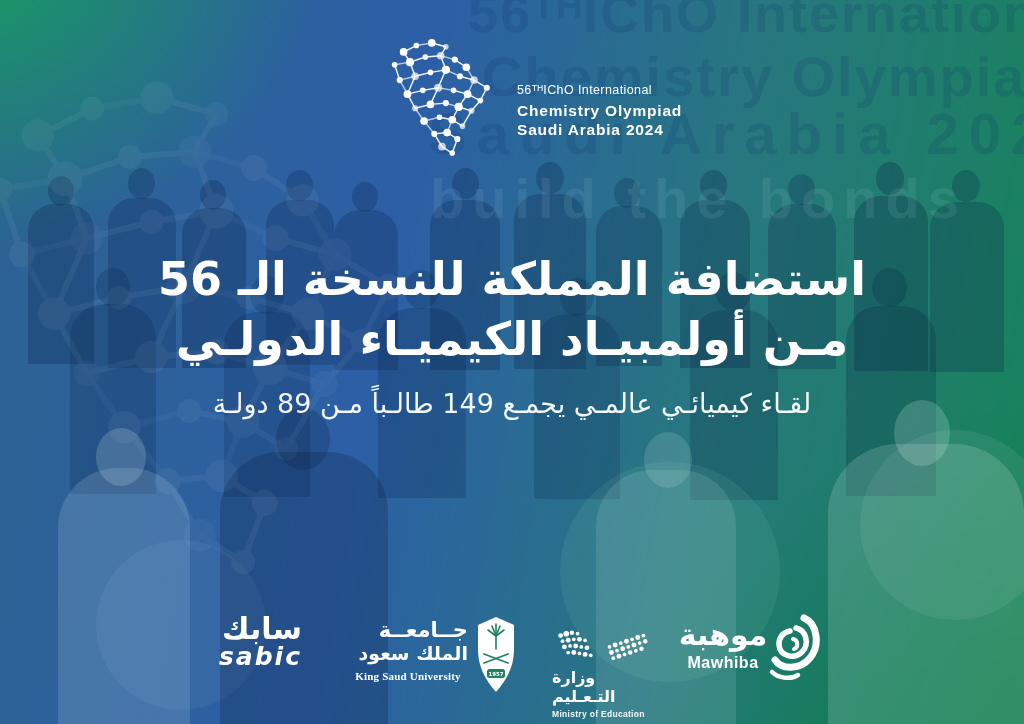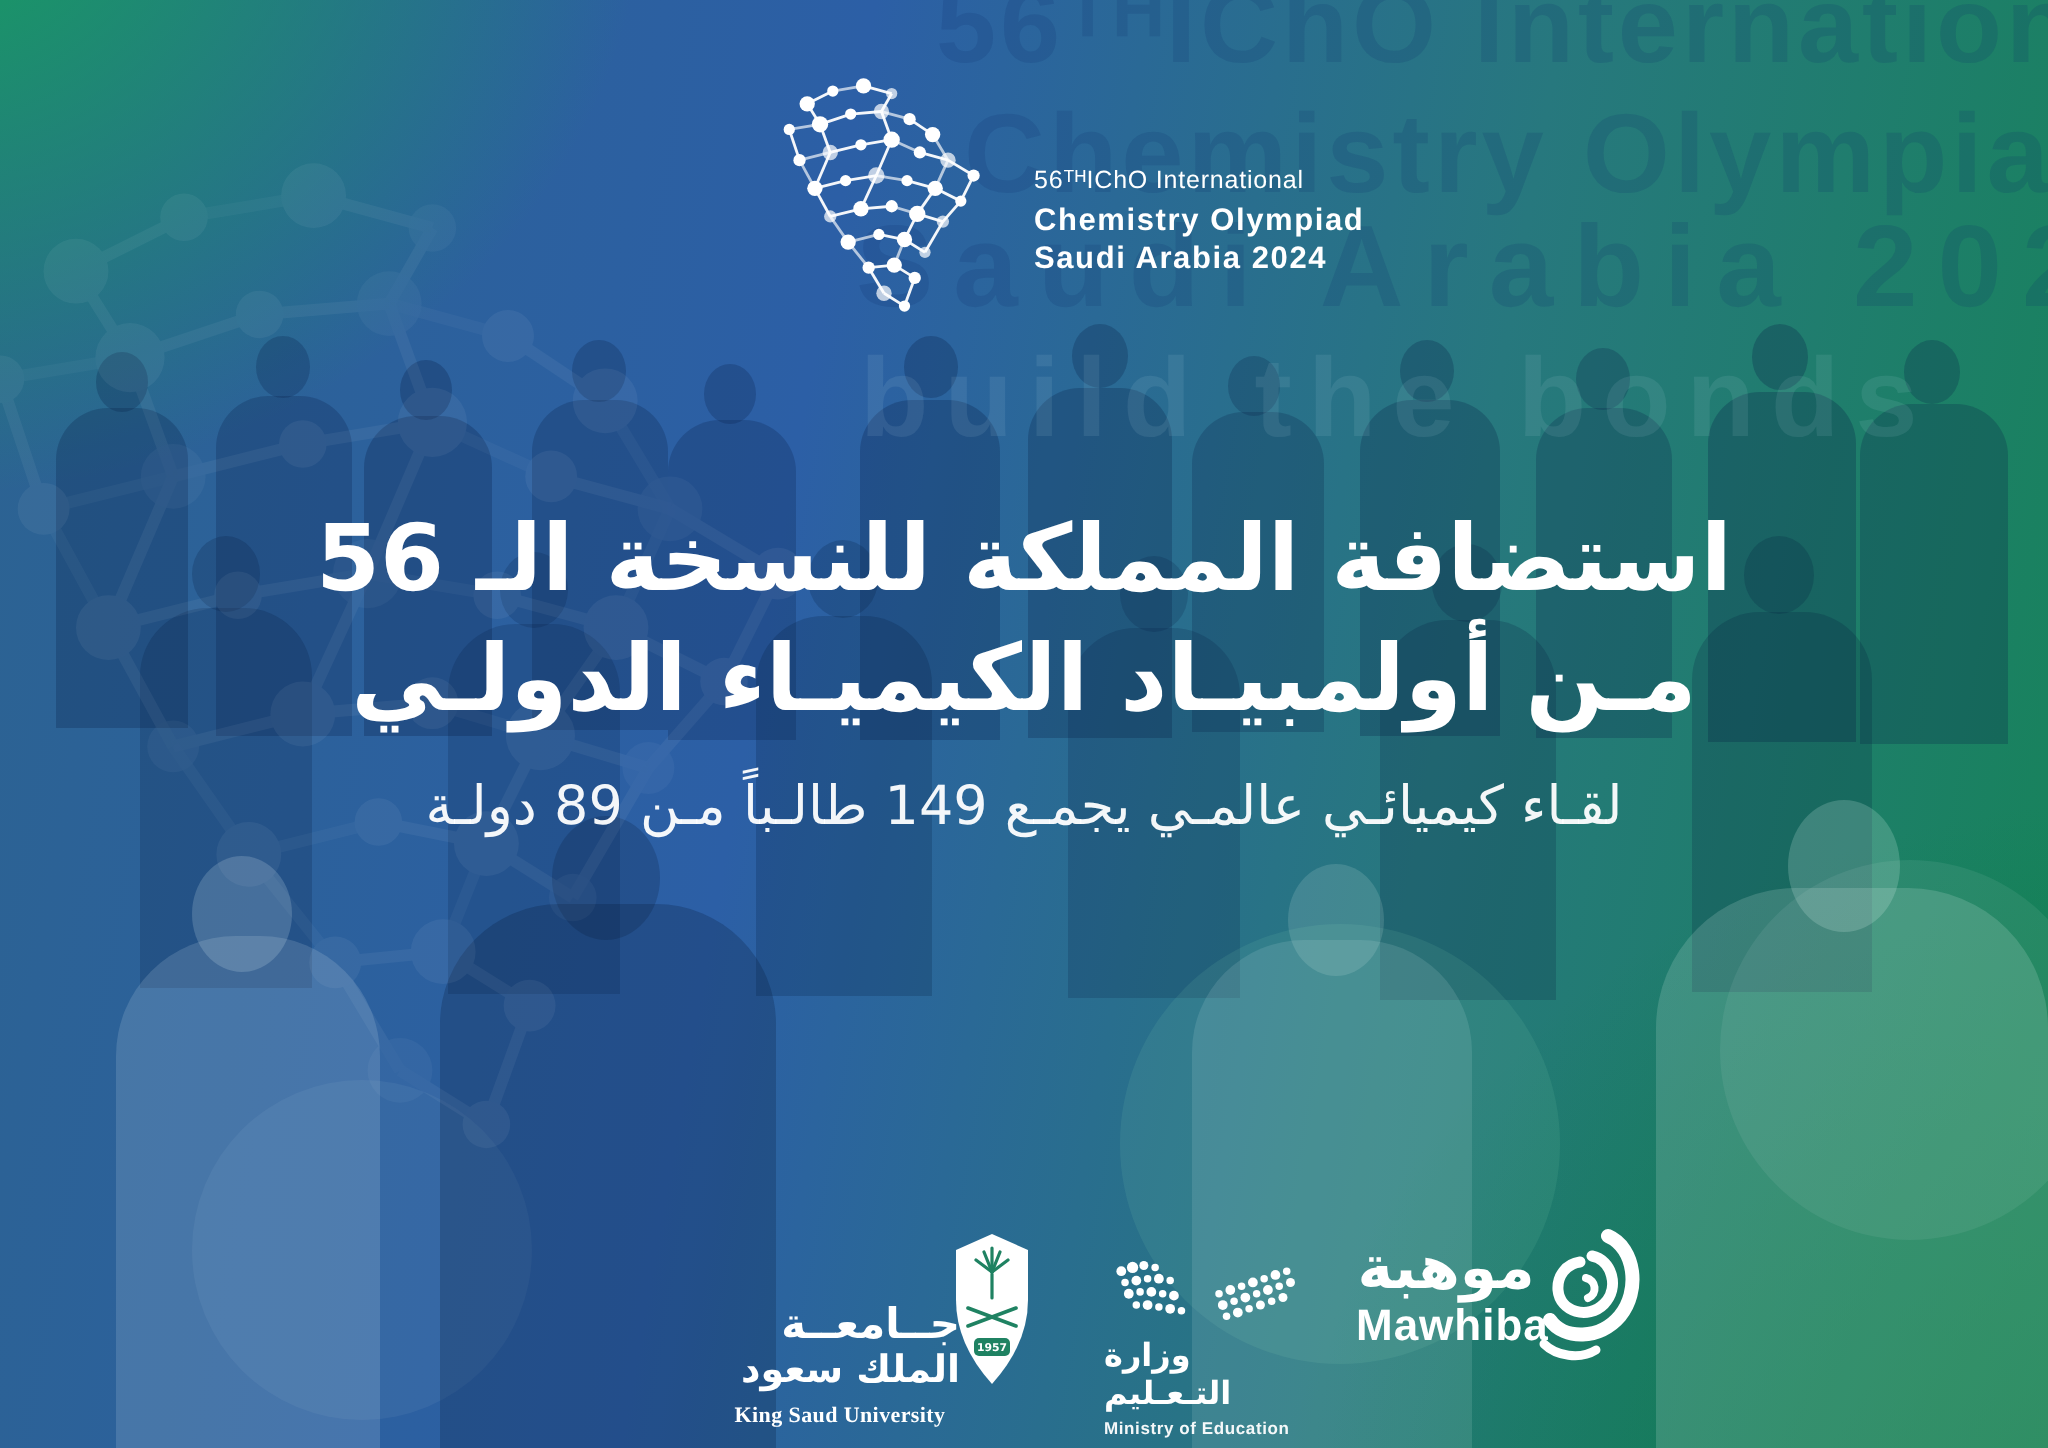--- a/index.html
+++ b/index.html
@@ -32,33 +32,33 @@
   
   .ar{direction:rtl;width:100%;text-align:center;color:#fff;z-index:4;}
   #h-line1{top:252px;font-size:46px;font-weight:700;letter-spacing:0;}
   #h-line2{top:312px;font-size:46px;font-weight:700;}
   #subtitle{top:388px;font-size:27px;font-weight:400;color:rgba(255,255,255,0.95);}
   
   .sponsor{z-index:4;color:#fff;}
   #sabic{left:206px;top:612px;width:96px;text-align:right;}
   #sabic .ar-word{font-size:30px;font-weight:700;direction:rtl;line-height:34px;}
   #sabic .latin{font-size:25px;font-style:oblique;font-weight:700;letter-spacing:2px;line-height:26px;margin-top:-2px;}
-  #ksu-text{left:360px;top:618px;width:120px;text-align:right;direction:rtl;margin-top:32px;}
+  #ksu-text{left:348px;top:618px;width:120px;text-align:right;direction:rtl;}
   #ksu-text .a1{font-size:21px;font-weight:700;line-height:24px;}
   #ksu-text .a2{font-size:19px;font-weight:700;line-height:23px;}
   #ksu-text .latin{direction:ltr;font-family:"Liberation Serif",serif;font-weight:700;font-size:11px;
                    letter-spacing:0.2px;margin-top:5px;white-space:nowrap;text-align:center;}
   #ksu-shield{left:476px;top:616px;width:40px;height:78px;}
   #moe{left:552px;top:628px;width:100px;text-align:left;}
   #moe .ar-word{font-size:16px;font-weight:700;direction:rtl;margin-top:6px;}
   #moe .latin{font-family:"Liberation Sans",sans-serif;font-size:8.5px;font-weight:700;
               letter-spacing:0.3px;margin-top:3px;opacity:0.95;}
   #mawhiba-text{left:678px;top:618px;width:90px;text-align:center;}
   #mawhiba-text .ar-word{font-size:30px;font-weight:700;direction:rtl;line-height:33px;}
-  #mawhiba-text .latin{font-family:"Liberation Sans",sans-serif;font-size:22px;font-weight:700;
+  #mawhiba-text .latin{font-family:"Liberation Sans",sans-serif;font-size:16px;font-weight:700;
                        letter-spacing:0.5px;line-height:24px;}
   #mawhiba-icon{left:766px;top:612px;width:54px;height:70px;}
   svg{display:block;}
 </style>
 </head>
 <body>
 
 <div id="canvas">
 
   <div id="crowd" aria-hidden="true">
@@ -300,20 +300,24 @@
   <div id="logo-text" class="abs">
     <div class="l1">56ᵀᴴIChO International</div>
     <div class="l2">Chemistry Olympiad</div>
     <div class="l3">Saudi Arabia 2024</div>
   </div>
 
   <h1 class="abs ar" id="h-line1" style="margin:0;">استضافة المملكة للنسخة الـ 56</h1>
   <h1 class="abs ar" id="h-line2" style="margin:0;">مـن أولمبيـاد الكيميـاء الدولـي</h1>
   <p class="abs ar" id="subtitle" style="margin:0;">لقـاء كيميائـي عالمـي يجمـع 149 طالـباً مـن 89 دولـة</p>
 
+  <div class="abs sponsor" id="sabic">
+    <div class="ar-word">سابك</div>
+    <div class="latin">sabic</div>
+  </div>
 
   <div class="abs sponsor" id="ksu-text">
     <div class="a1">جــامعــة</div>
     <div class="a2">الملك سعود</div>
     <div class="latin">King Saud University</div>
   </div>
   <svg id="ksu-shield" class="abs" viewBox="0 0 40 78">
     <path d="M20,1 L38,9 V34 Q38,56 20,76 Q2,56 2,34 V9 Z" fill="#ffffff"></path>
 
     <g stroke="#1F8262" stroke-width="1.6" stroke-linecap="round" fill="none">

